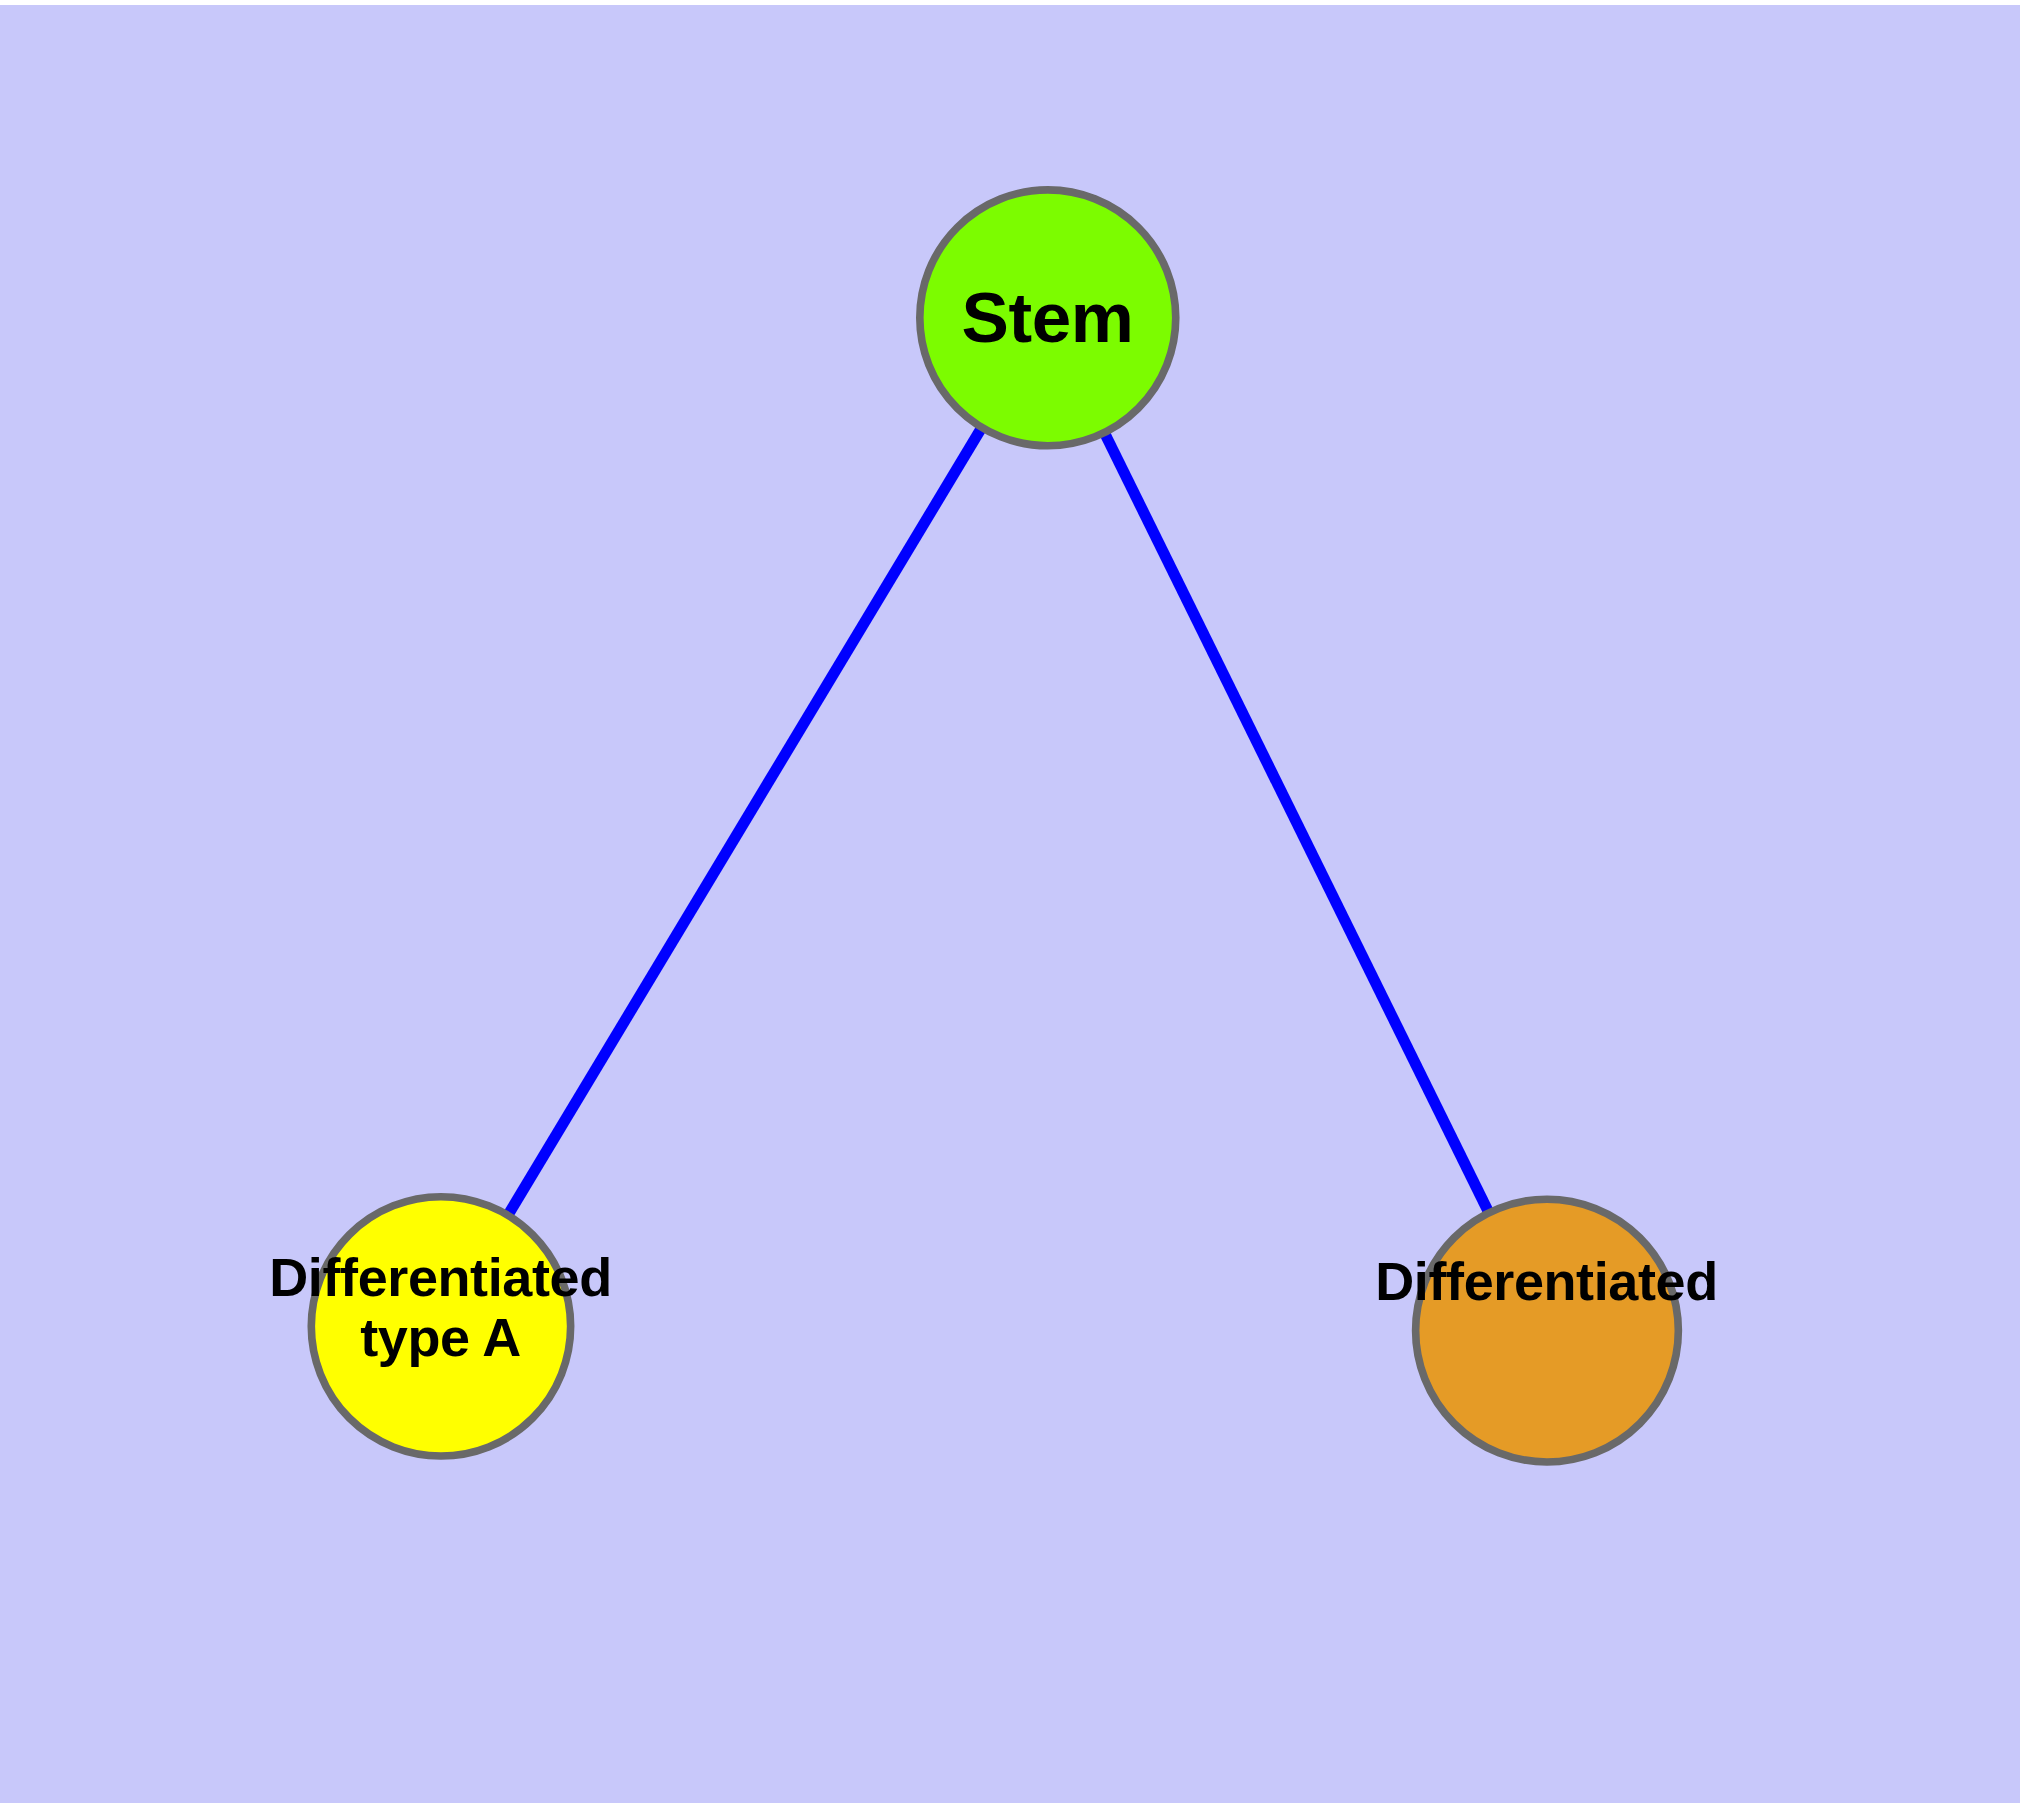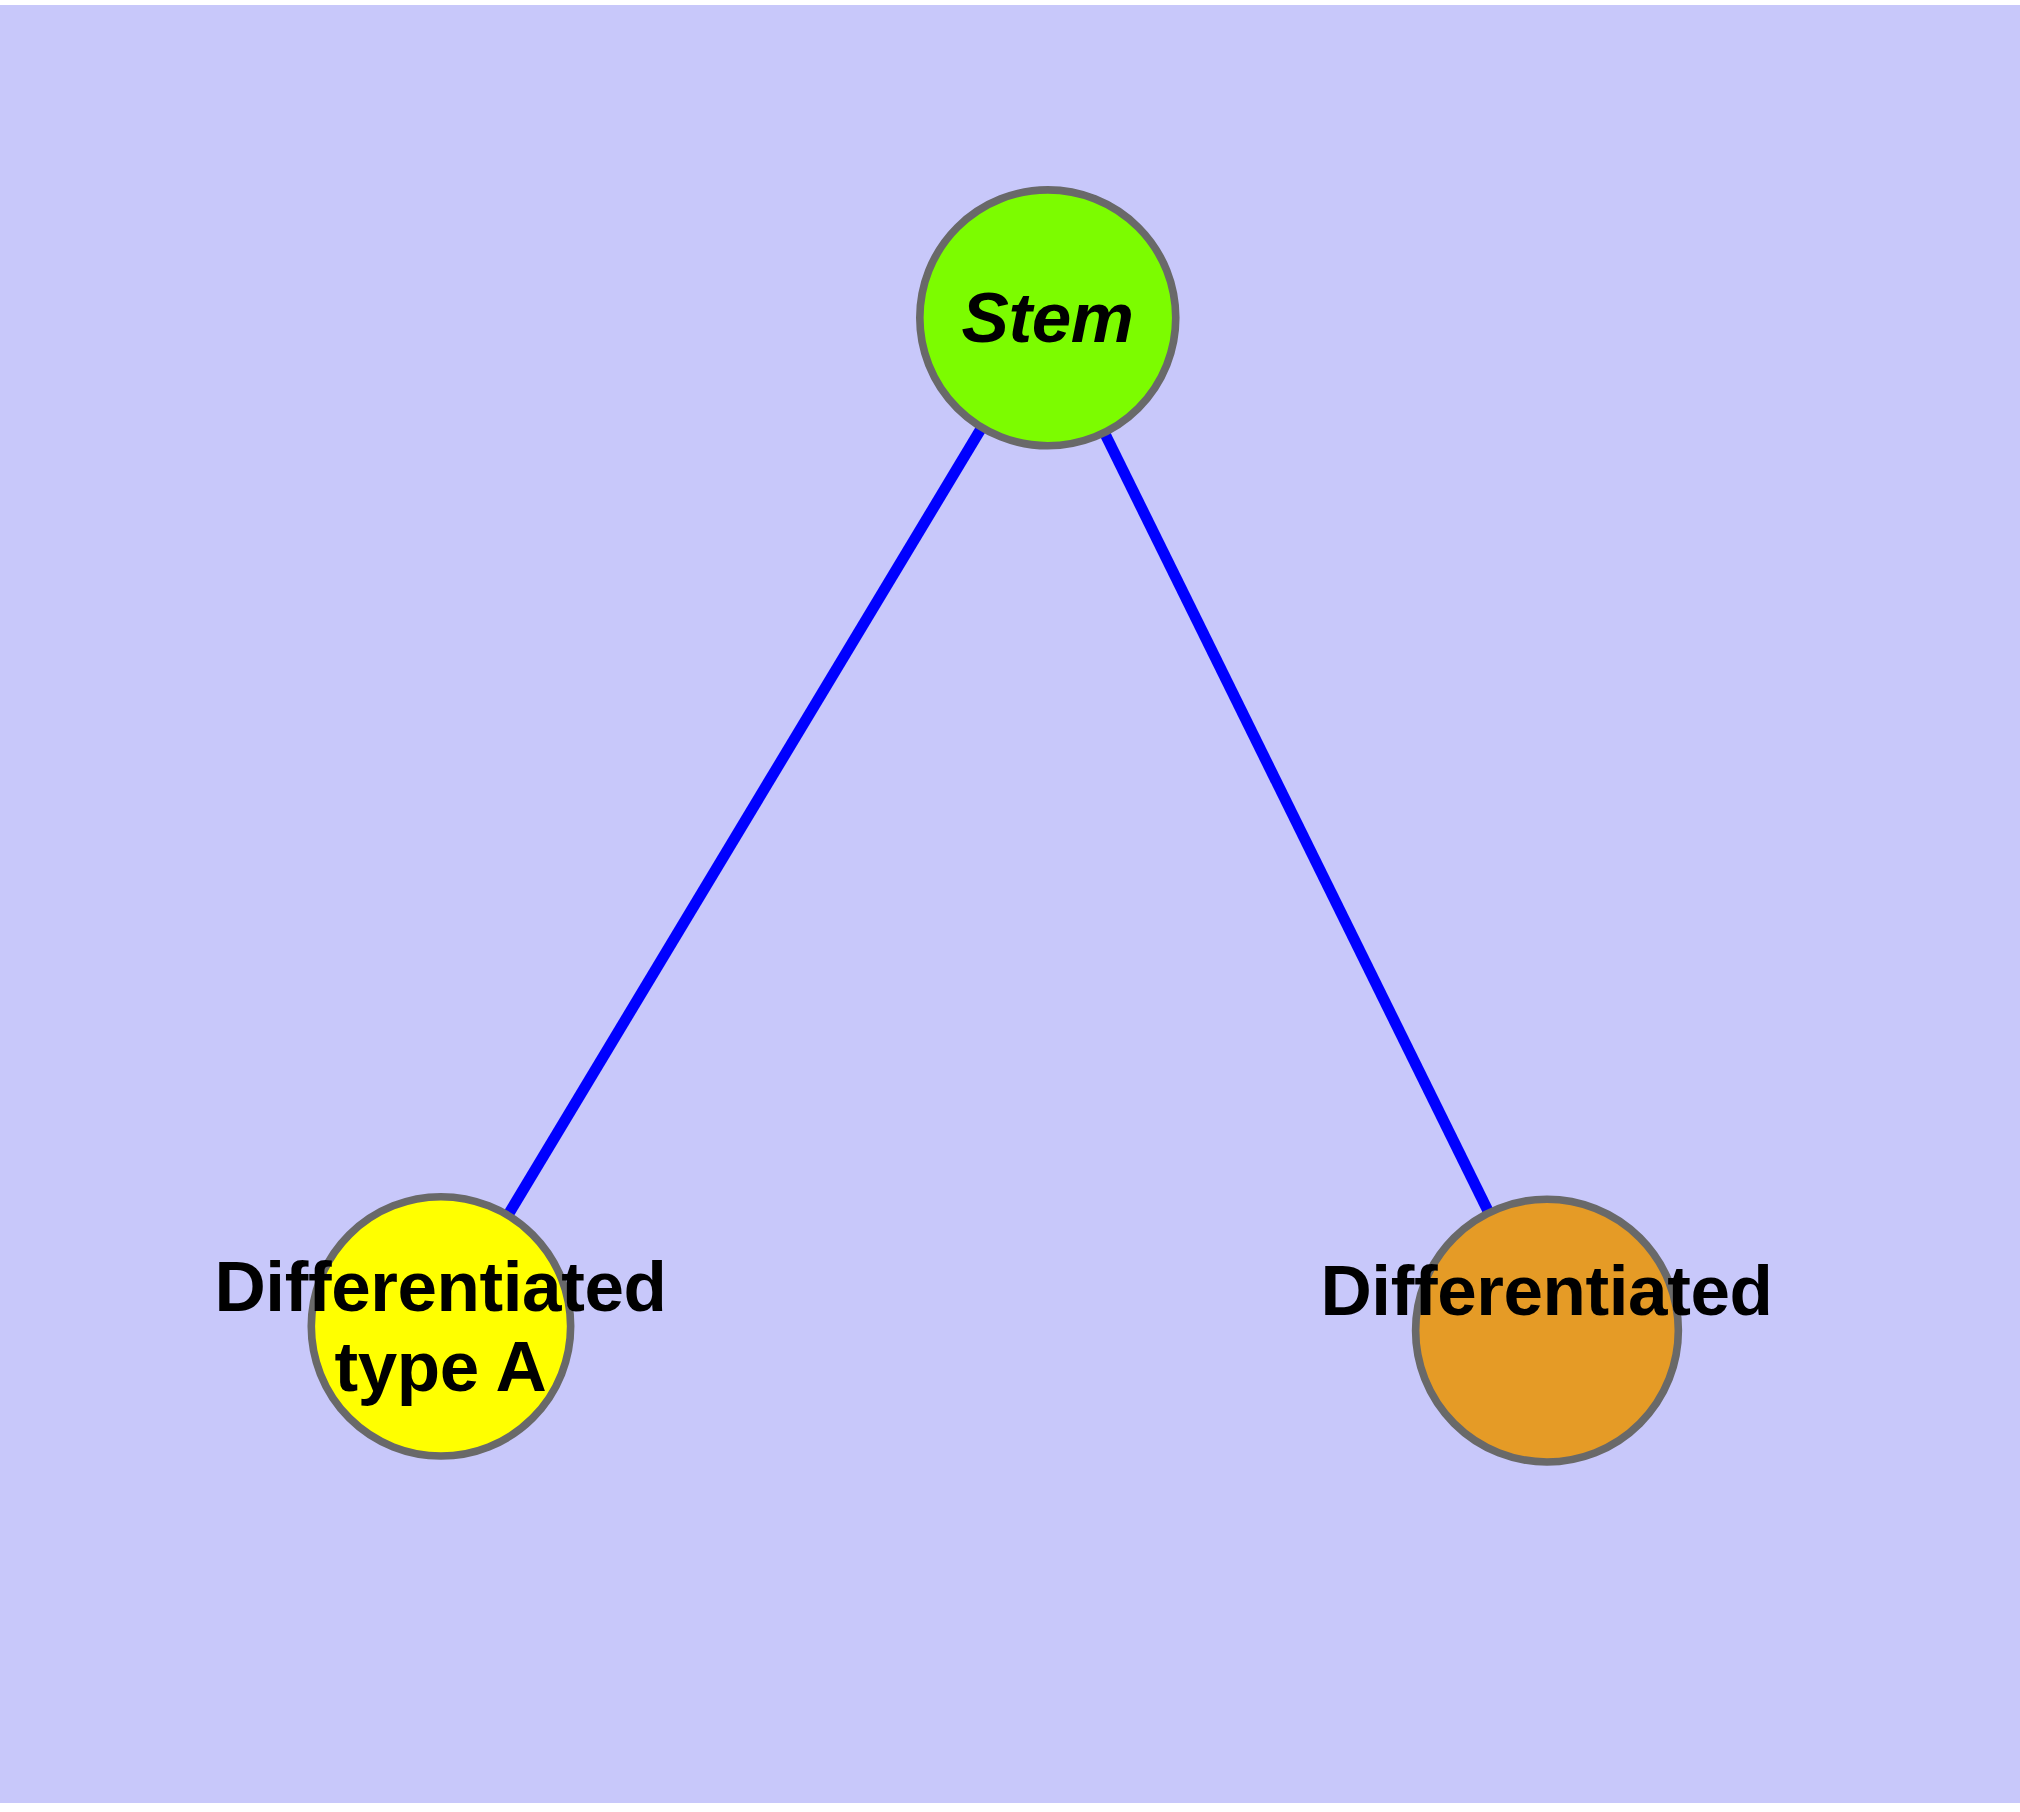--- a/index.html
+++ b/index.html
@@ -48,24 +48,23 @@
     text-align: center;
     white-space: pre;
     line-height: 1.12;
     letter-spacing: -0.4px;
     pointer-events: none;
     user-select: none;
   }
   .label-stem {
     font-size: 71px;
     width: 509px;
-    font-style: italic;
   }
   .label-leaf {
-    font-size: 71px;
+    font-size: 54px;
     width: 763px;
   }
 </style>
 </head>
 <body>
 
 <div id="canvas" style="background: rgb(255, 255, 255);">
   <div id="plot-area" style="background: rgb(200, 200, 250);"></div>
 
   <svg id="graph-svg" viewBox="0 0 2384 2138">

